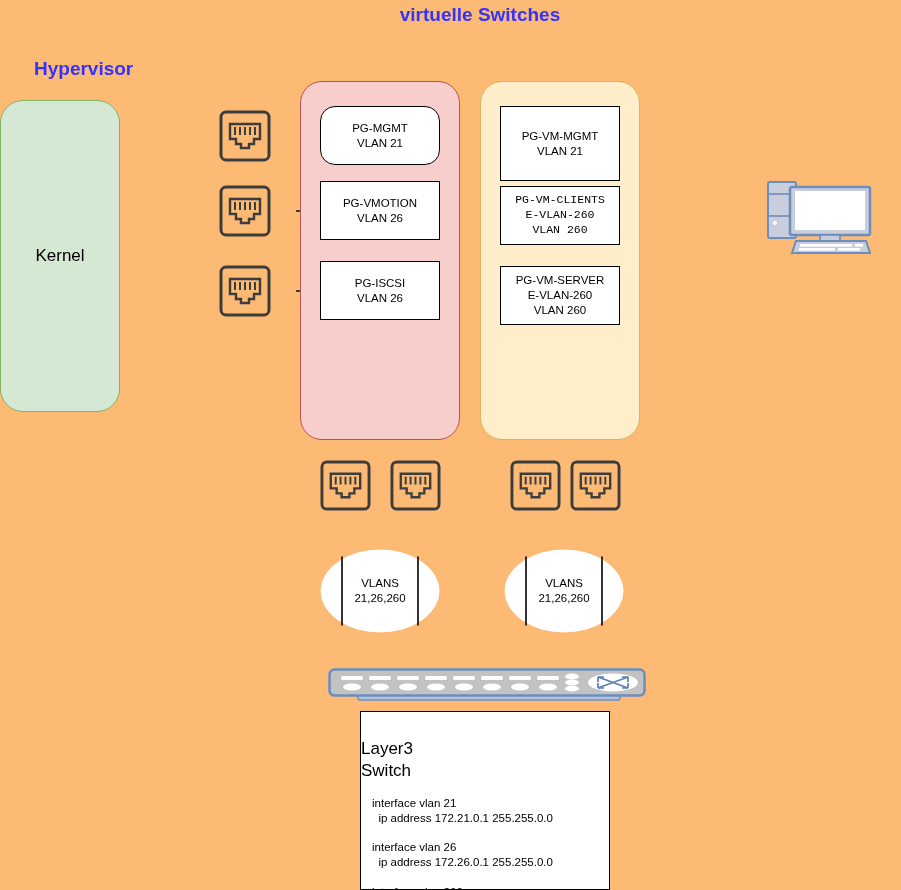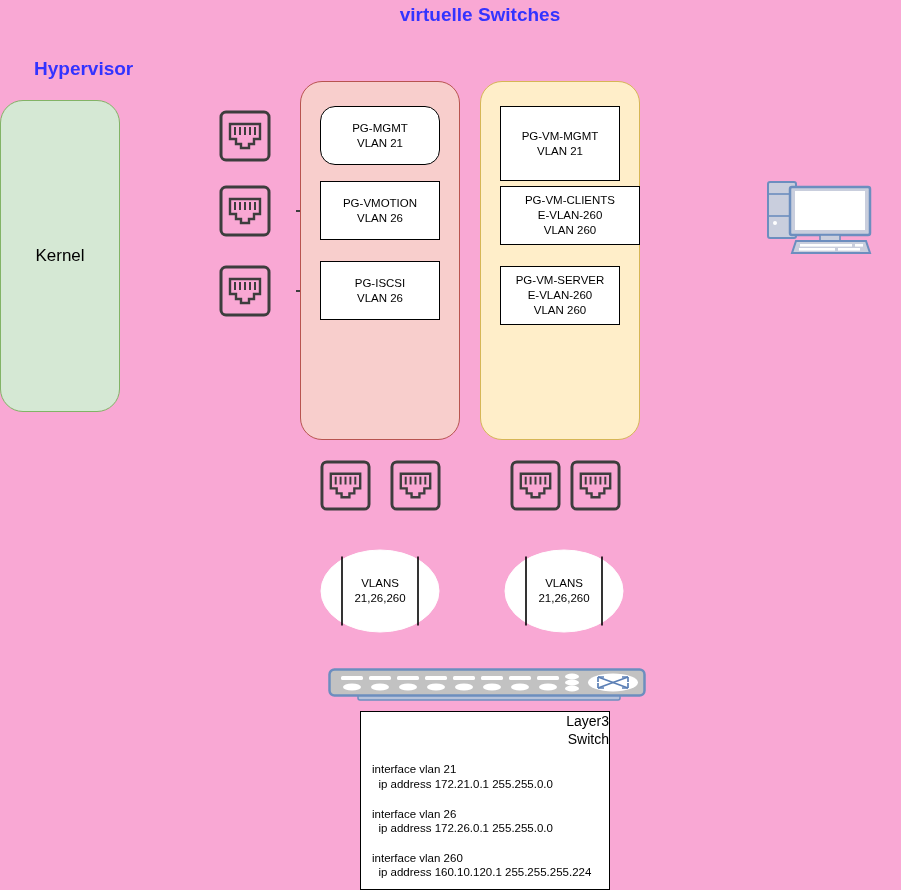--- a/index.html
+++ b/index.html
@@ -5,21 +5,21 @@
 <style>
   html, body {
     margin: 0;
     padding: 0;
     background: #000000;
   }
   #canvas {
     position: relative;
     width: 901px;
     height: 890px;
-    background: #f9a8d4;
+    background: #fdba74;
     overflow: hidden;
     font-family: "Liberation Sans", sans-serif;
   }
 
   
   .node { position: absolute; box-sizing: border-box; }
 
   
   .section-label {
     color: #3333ff;
@@ -104,25 +104,25 @@
 
   
   .config-box {
     position: absolute;
     background: #ffffff;
     border: 1px solid #000000;
     box-sizing: border-box;
     color: #000000;
   }
   .config-title {
-    text-align: right;
-    font-size: 14px;
+    text-align: left;
+    font-size: 17px;
     line-height: 1.3;
     white-space: pre-line;
-    padding-top: 0;
+    padding-top: 26px;
   }
   .config-body {
     font-size: 11.5px;
     line-height: 1.28;
     white-space: pre;
     padding-left: 11px;
     padding-top: 14px;
   }
 
   
@@ -198,21 +198,21 @@
     <span>PG-ISCSI
 VLAN 26</span>
   </div>
 
   <div class="node vswitch vswitch-yellow" style="left:480px; top:81px; width:160px; height:359px;"></div>
 
   <div class="portgroup" style="left:500px; top:106px; width:120px; height:75px;">
     <span>PG-VM-MGMT
 VLAN 21</span>
   </div>
-  <div class="portgroup" style="left:500px; top:186px; width:140px; height:59px;">
+  <div class="portgroup" style="left:500px; top:186px; width:120px; height:59px;font-family:Liberation Mono, monospace;">
     <span>PG-VM-CLIENTS
 E-VLAN-260
 VLAN 260</span>
   </div>
   <div class="portgroup" style="left:500px; top:266px; width:120px; height:59px;">
     <span>PG-VM-SERVER
 E-VLAN-260
 VLAN 260</span>
   </div>
 

